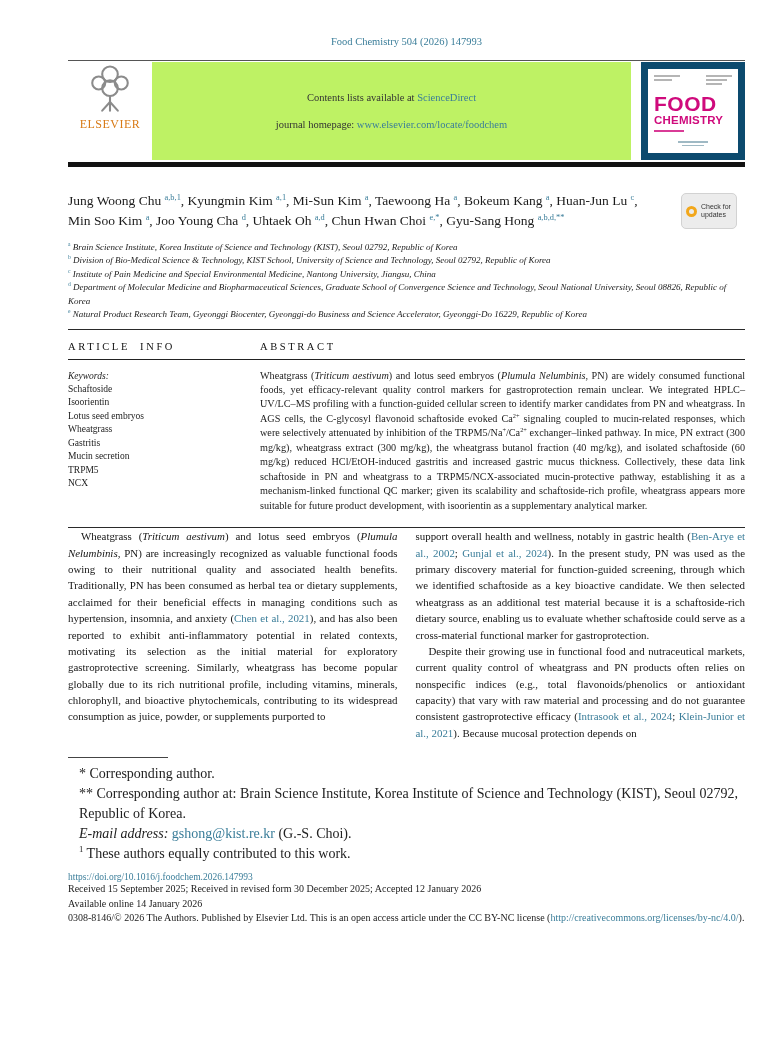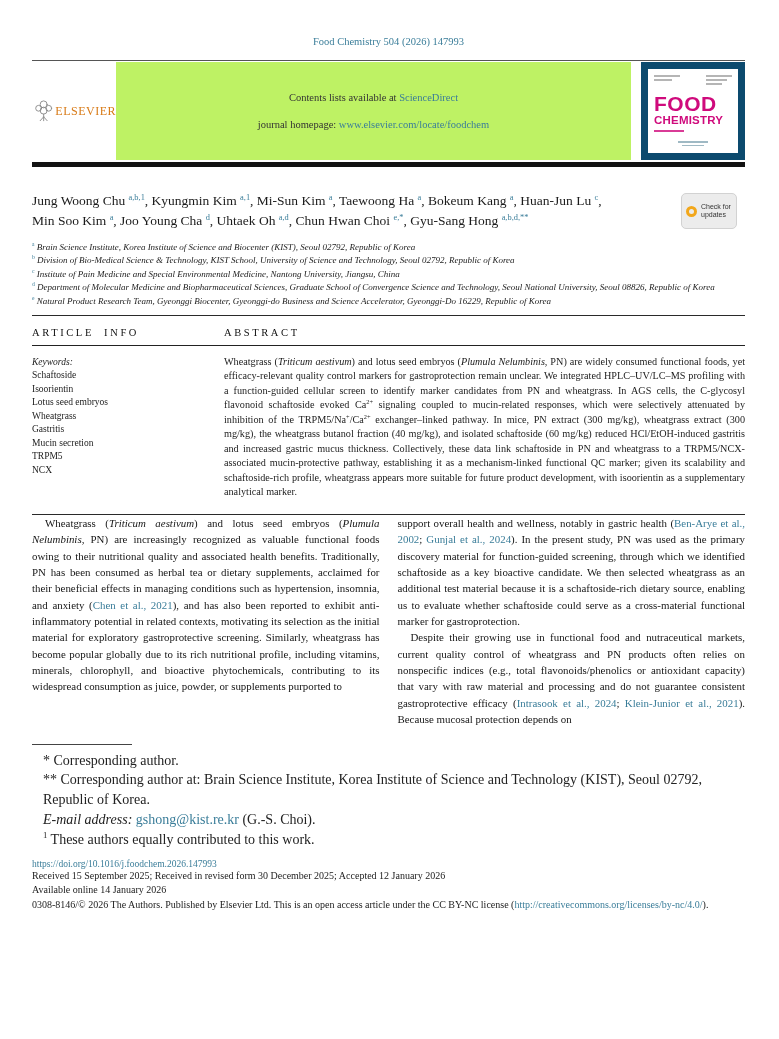--- a/index.html
+++ b/index.html
@@ -2,33 +2,33 @@
 <html><head>
 <meta charset="utf-8">
 <style>
   * { margin:0; padding:0; box-sizing:border-box; }
   html,body { background:#888; }
   .page {
     width:779px; height:1039px; margin:0 auto; background:#ffffff;
     font-family:"Liberation Serif", serif; color:#1b1b1b;
     position:relative; overflow:hidden;
   }
-  .content { padding:0 34px 0 32px; }
+  .content { padding:0 34px 0 68px; }
   .link { color:#3a7d99; }
   .it { font-style:italic; }
   sup { font-size:0.62em; line-height:0; }
 
   
   .citation { text-align:center; padding-top:36px; font-size:10.5px; }
   .citation span { color:#3a7d99; }
   .top-rule { border-top:1.5px solid #555; margin-top:13px; }
 
   
   .header-row { display:flex; align-items:stretch; height:98px; margin-top:1px; }
-  .logo-box { width:84px; display:flex; flex-direction:row; align-items:center; justify-content:flex-start; background:#fff; }
+  .logo-box { width:84px; display:flex; flex-direction:column; align-items:center; justify-content:flex-start; background:#fff; }
   .logo-box svg { display:block; }
   .elsevier-word { font-size:12px; letter-spacing:0.5px; color:#d87a16; margin-top:1px; font-family:"Liberation Serif", serif; }
   .gray-box { flex:1; background:#bef264; display:flex; flex-direction:column; align-items:center; justify-content:center; gap:16px; }
   .contents-line { font-size:10.5px; color:#333; }
   .journal-title { font-size:21px; color:#111; letter-spacing:0.3px; }
   .homepage-line { font-size:10.5px; color:#333; }
   .cover-box { width:104px; margin-left:10px; background:#fff; border:7px solid #0c4a6e; position:relative; padding:6px 6px; }
   .cover-bar { background:#b5b5b5; height:2px; margin-bottom:2px; }
   .cover-top { display:flex; justify-content:space-between; }
   .cover-top .grp { width:26px; }
@@ -149,21 +149,21 @@
     <div class="title-row">
       <div class="check-badge">
         <div class="check-circle"></div>
         <div class="check-text">Check for updates</div>
       </div>
     </div>
 
     <div class="authors"><span>Jung Woong Chu </span><sup class="link">a,b,1</sup><span>, Kyungmin Kim </span><sup class="link">a,1</sup><span>, Mi-Sun Kim </span><sup class="link">a</sup><span>, Taewoong Ha </span><sup class="link">a</sup><span>, Bokeum Kang </span><sup class="link">a</sup><span>, Huan-Jun Lu </span><sup class="link">c</sup><span>, Min Soo Kim </span><sup class="link">a</sup><span>, Joo Young Cha </span><sup class="link">d</sup><span>, Uhtaek Oh </span><sup class="link">a,d</sup><span>, Chun Hwan Choi </span><sup class="link">e,*</sup><span>, Gyu-Sang Hong </span><sup class="link">a,b,d,**</sup></div>
 
     <div class="affiliations">
-        <div class="affil-line"><sup class="link">a</sup><span class="it"> Brain Science Institute, Korea Institute of Science and Biocenter (KIST), Seoul 02792, Republic of Korea</span></div>
+        <div class="affil-line"><sup class="link">a</sup><span class="it"> Brain Science Institute, Korea Institute of Science and Technology (KIST), Seoul 02792, Republic of Korea</span></div>
         <div class="affil-line"><sup class="link">b</sup><span class="it"> Division of Bio-Medical Science &amp; Technology, KIST School, University of Science and Technology, Seoul 02792, Republic of Korea</span></div>
         <div class="affil-line"><sup class="link">c</sup><span class="it"> Institute of Pain Medicine and Special Environmental Medicine, Nantong University, Jiangsu, China</span></div>
         <div class="affil-line"><sup class="link">d</sup><span class="it"> Department of Molecular Medicine and Biopharmaceutical Sciences, Graduate School of Convergence Science and Technology, Seoul National University, Seoul 08826, Republic of Korea</span></div>
         <div class="affil-line"><sup class="link">e</sup><span class="it"> Natural Product Research Team, Gyeonggi Biocenter, Gyeonggi-do Business and Science Accelerator, Gyeonggi-Do 16229, Republic of Korea</span></div>
       </div>
 
     <div class="rule-full affil-rule"></div>
 
     <div class="info-abstract">
       <div class="info-col">

